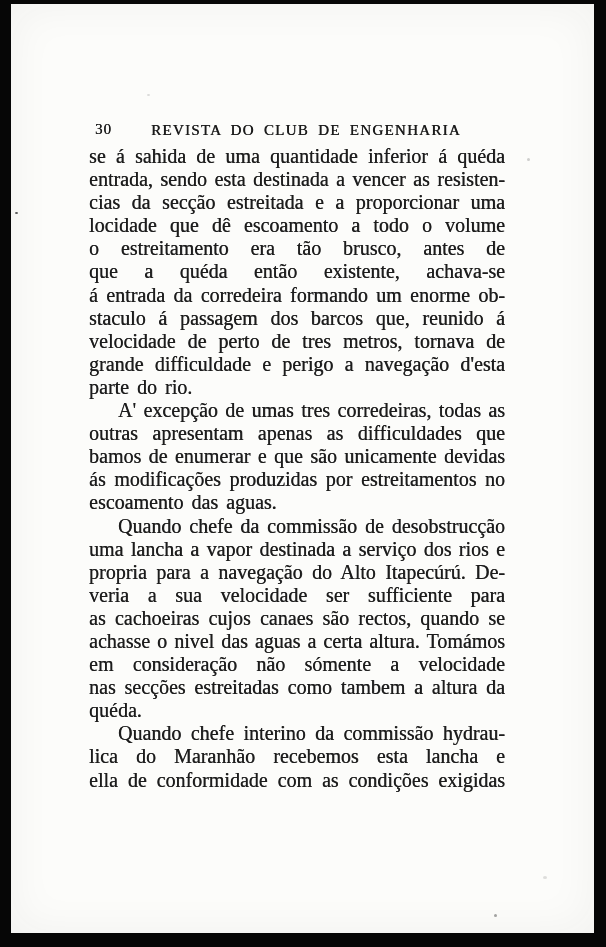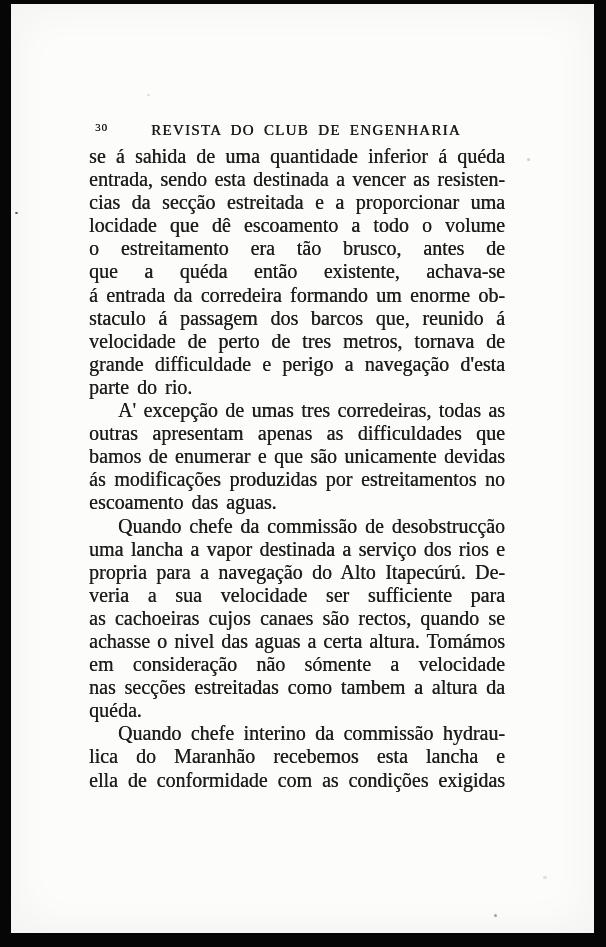--- a/index.html
+++ b/index.html
@@ -27,21 +27,21 @@
     color:var(--ink);
   }
 
   .running-header{
     position:absolute;
     top:116px;left:78px;width:416px;height:22px;
   }
   .page-number{
     position:absolute;
     left:6px;top:1px;
-    font-size:11px;
+    font-size:15px;
     letter-spacing:1px;
     color:var(--ink);
     text-shadow:0.3px 0 0 currentColor;
   }
   .header-title{
     position:absolute;
     left:0;right:-18px;top:2px;
     text-align:center;
     font-size:15px;
     letter-spacing:1.3px;

